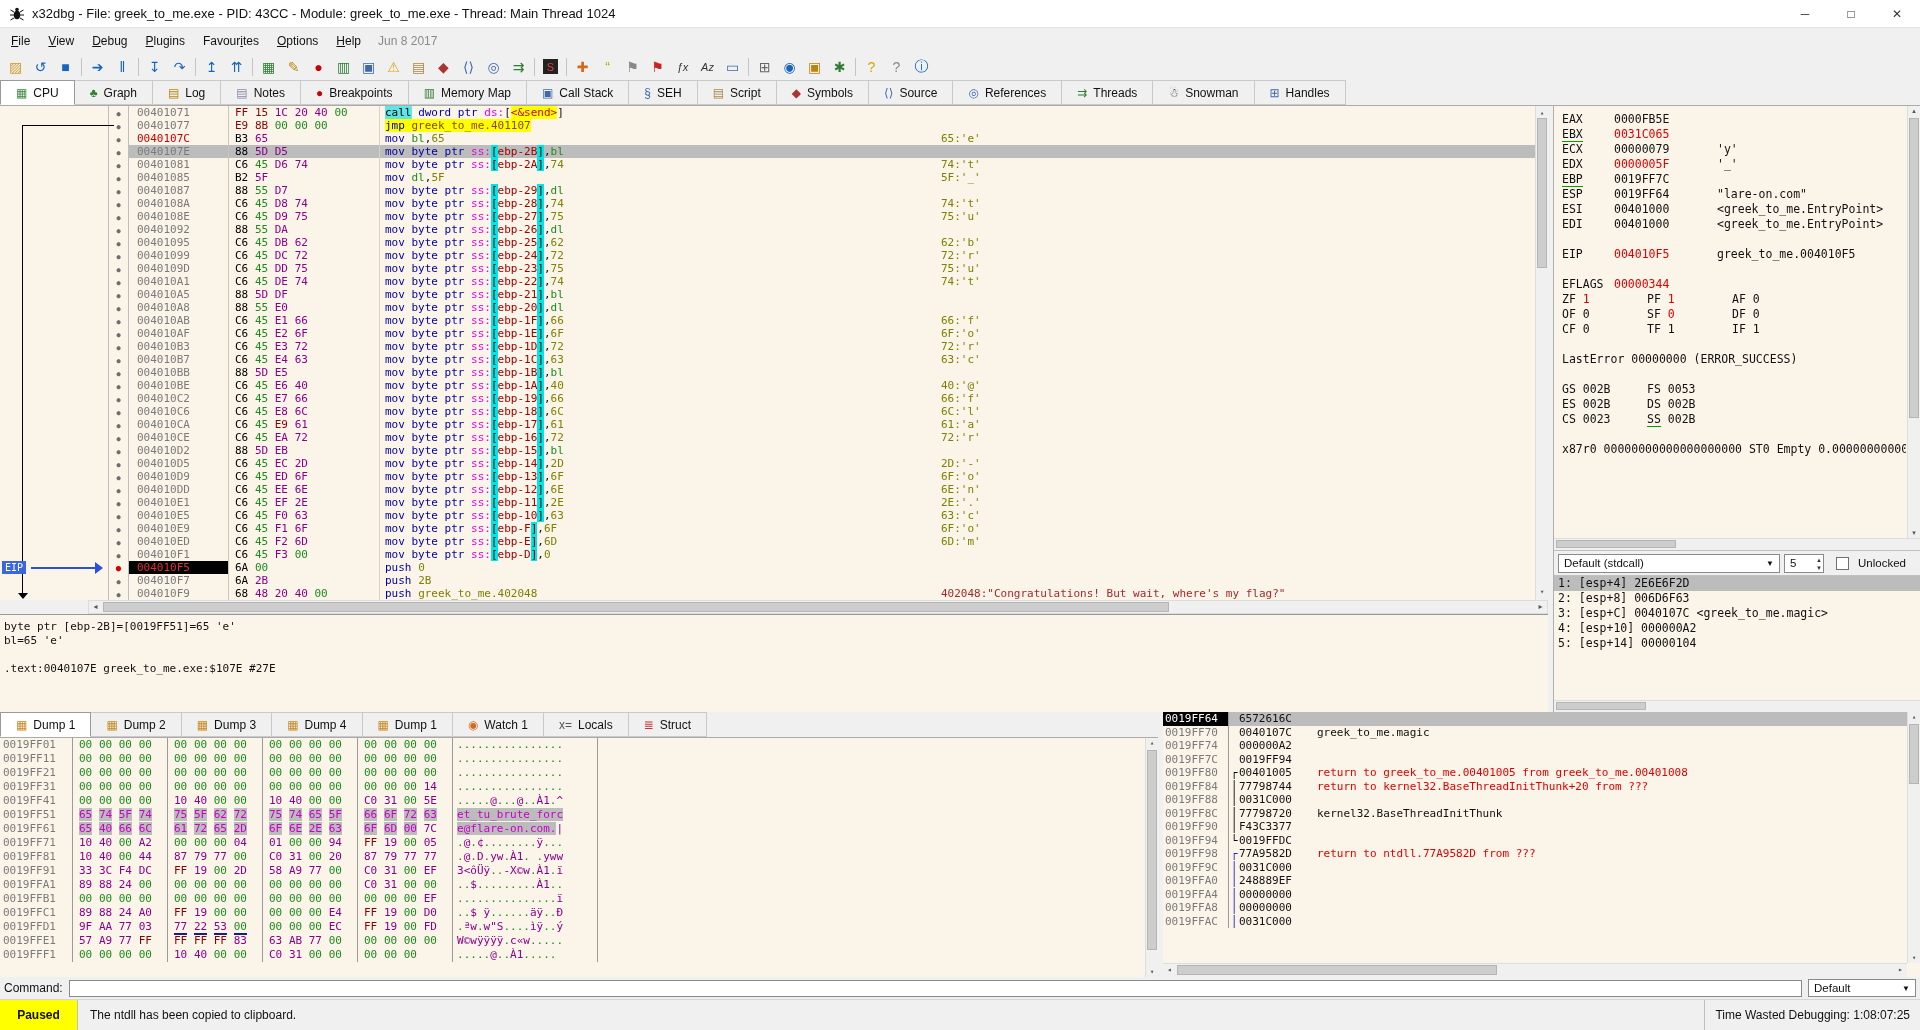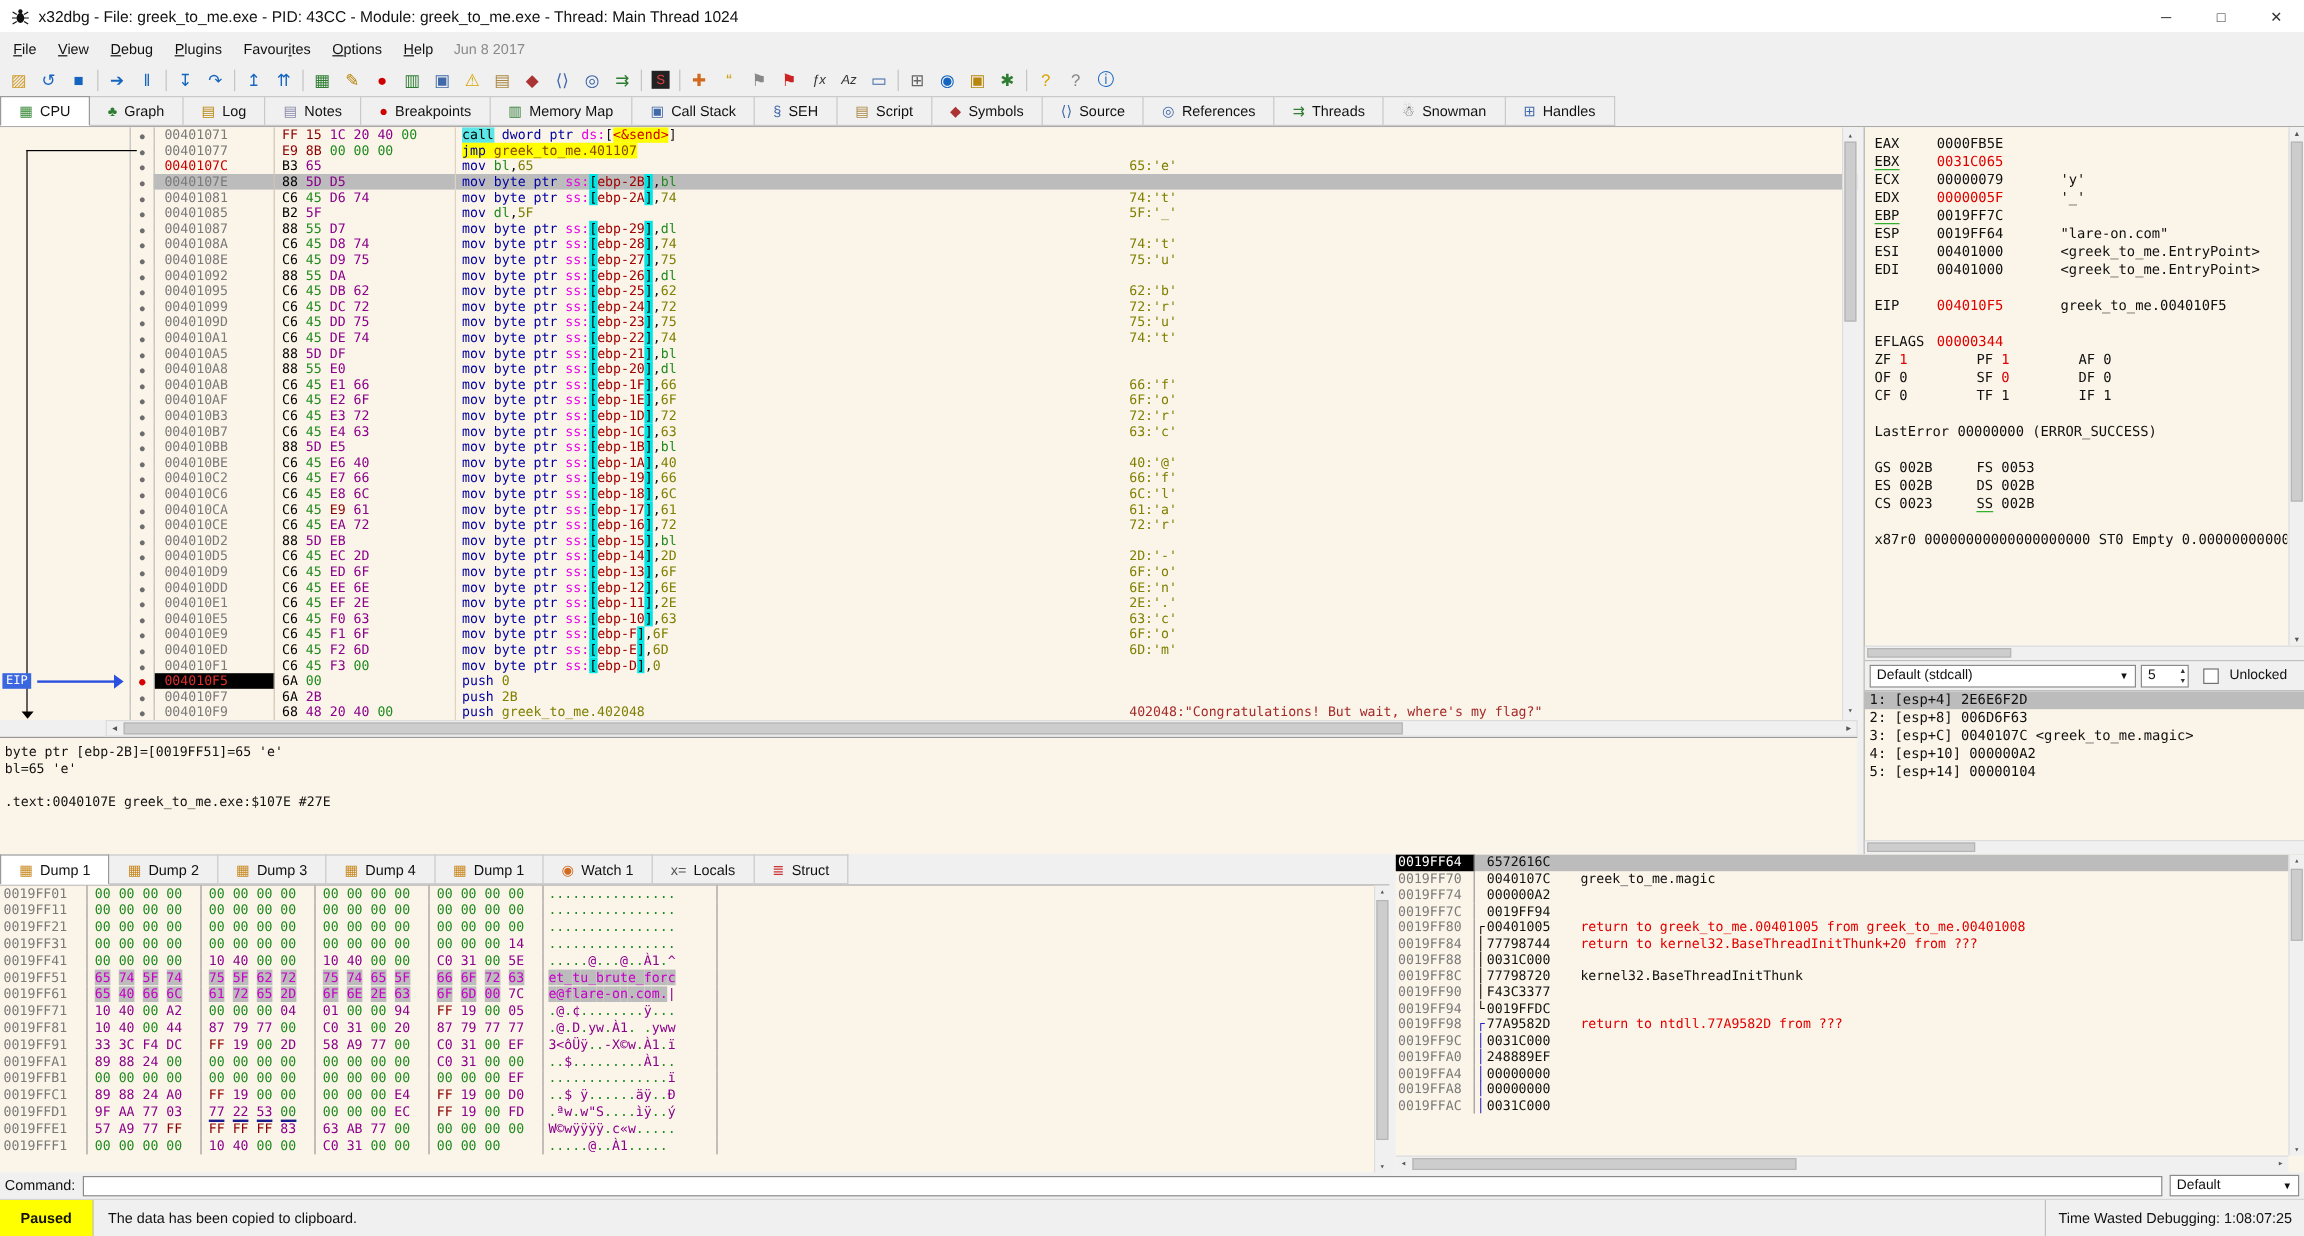--- a/index.html
+++ b/index.html
@@ -555,16 +555,16 @@
     <span class="cmd-label">Command:</span>
     <input class="cmd-input" value="" style="">
     <div class="cmd-dd">
       <span>Default</span>
       <span class="dd-arrow">▼</span>
     </div>
   </div>
 
   <div class="statusbar">
     <div class="paused">Paused</div>
-    <div class="status-msg">The data has been copied to clipboard.</div>
+    <div class="status-msg">The ntdll has been copied to clipboard.</div>
     <div class="status-right">Time Wasted Debugging: 1:08:07:25</div>
   </div>
 </div>
 
 </body></html>

